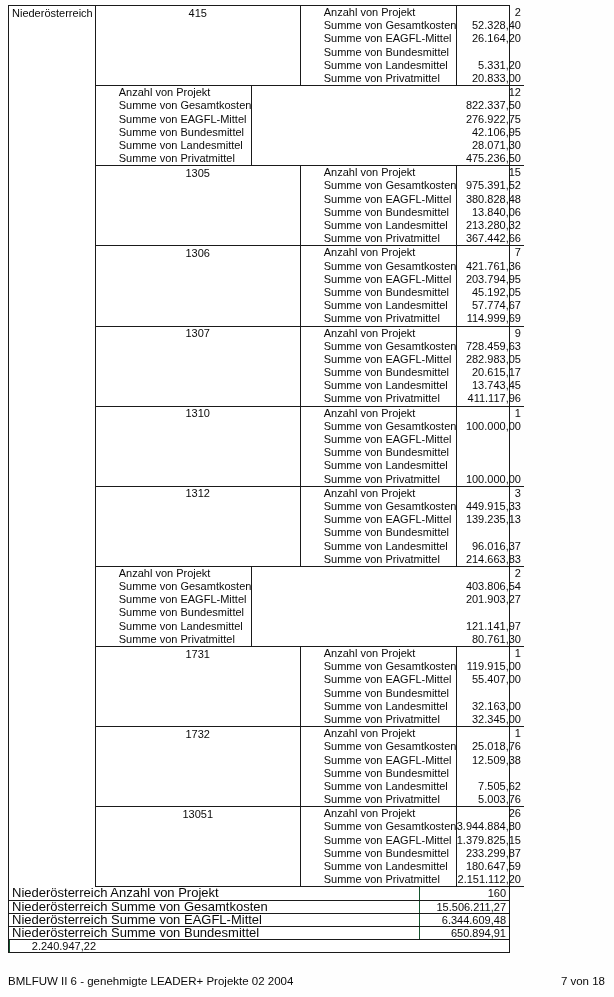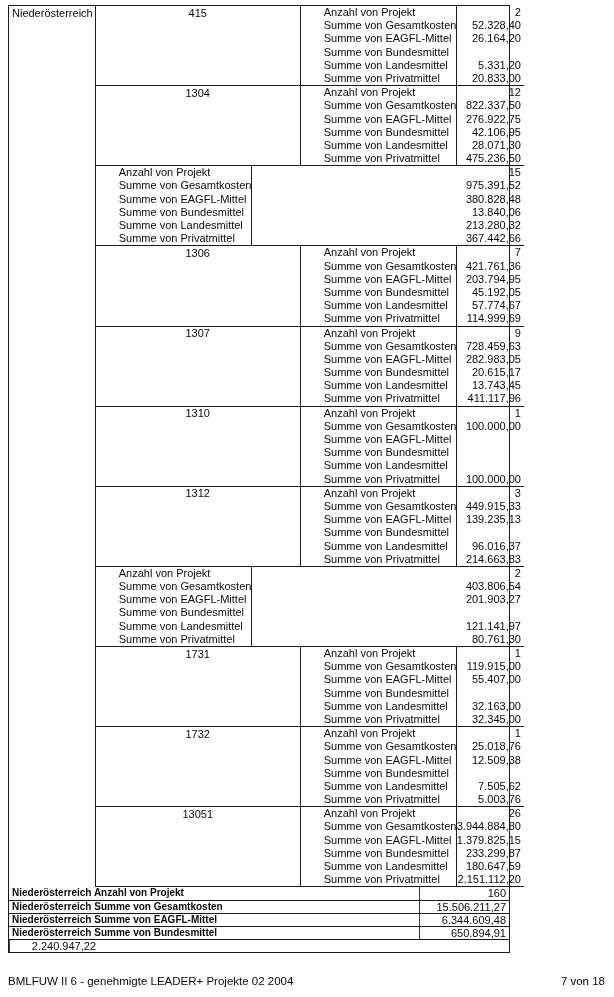--- a/index.html
+++ b/index.html
@@ -51,22 +51,22 @@
     font-size:11px; line-height:13.4px;
     white-space:nowrap;
   }
 
   .summary-row {
     display:flex; height:13.2px; box-sizing:border-box;
     border-bottom:1px solid #1a1a1a;
   }
   .summary-label {
     flex:1; padding-left:3px;
-    font-size:10px; line-height:12.6px;
-    white-space:nowrap; overflow:hidden;font-weight:bold;
+    font-size:13px; line-height:12.6px;
+    white-space:nowrap; overflow:hidden;
   }
   .summary-value {
     width:90px; box-sizing:border-box;
     border-left:1px solid #14532d;
     text-align:right; padding-right:3px;
     font-size:11px; line-height:12.6px;
     white-space:nowrap;
   }
 
   .footer {
@@ -108,21 +108,20 @@
                 <div class="metric-label">Summe von Landesmittel</div>
                 <div class="metric-value">5.331,20</div>
               </div>
               <div class="metric-row">
                 <div class="metric-label">Summe von Privatmittel</div>
                 <div class="metric-value">20.833,00</div>
               </div>
             </div>
           </div>
           <div class="block">
-            <div class="code-cell">1304</div>
             <div class="metrics">
               <div class="metric-row">
                 <div class="metric-label">Anzahl von Projekt</div>
                 <div class="metric-value">12</div>
               </div>
               <div class="metric-row">
                 <div class="metric-label">Summe von  Gesamtkosten</div>
                 <div class="metric-value">822.337,50</div>
               </div>
               <div class="metric-row">
@@ -137,20 +136,21 @@
                 <div class="metric-label">Summe von Landesmittel</div>
                 <div class="metric-value">28.071,30</div>
               </div>
               <div class="metric-row">
                 <div class="metric-label">Summe von Privatmittel</div>
                 <div class="metric-value">475.236,50</div>
               </div>
             </div>
           </div>
           <div class="block">
+            <div class="code-cell">1305</div>
             <div class="metrics">
               <div class="metric-row">
                 <div class="metric-label">Anzahl von Projekt</div>
                 <div class="metric-value">15</div>
               </div>
               <div class="metric-row">
                 <div class="metric-label">Summe von  Gesamtkosten</div>
                 <div class="metric-value">975.391,52</div>
               </div>
               <div class="metric-row">

